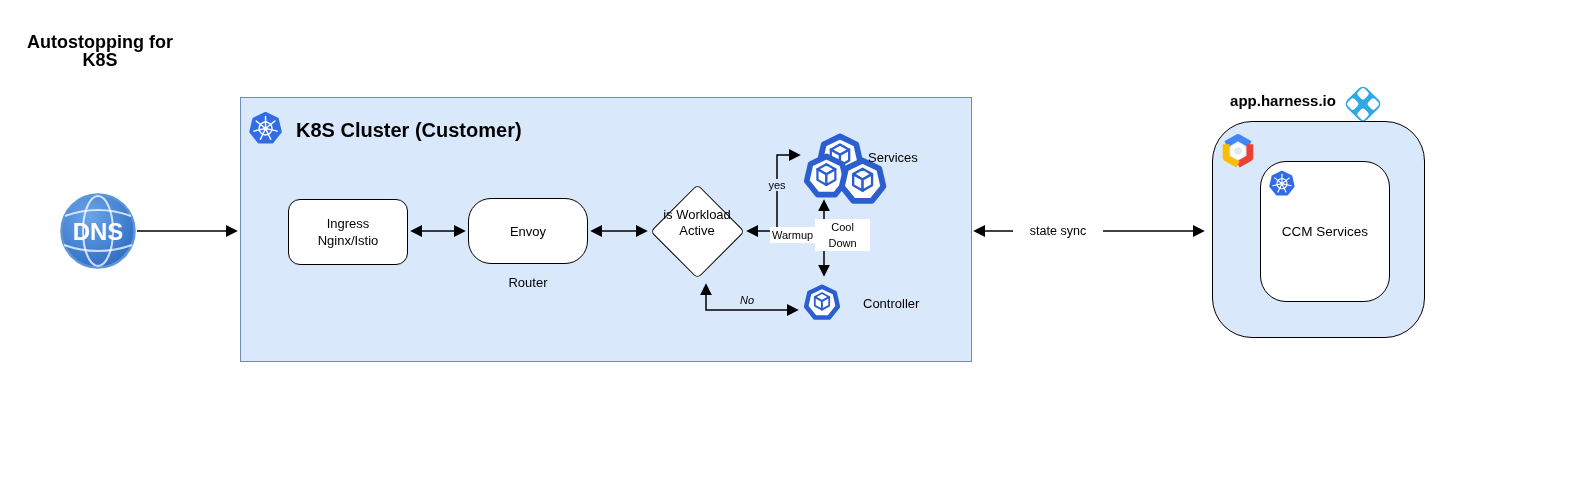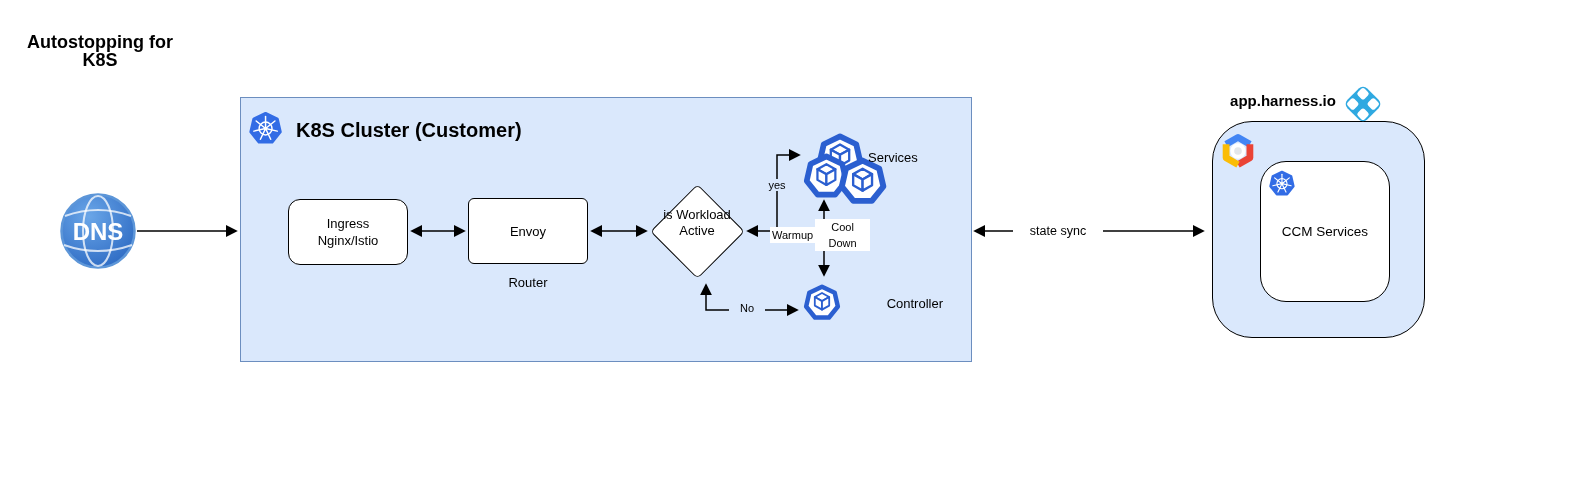--- a/index.html
+++ b/index.html
@@ -32,40 +32,40 @@
   }
 
   .node {
     background:#fff; border:1.5px solid #000; border-radius:12px;
     box-sizing:border-box;
     display:flex; align-items:center; justify-content:center;
     font-size:13px; line-height:17px; text-align:center;
   }
   .ingress-box { left:288px; top:199px; width:120px; height:66px; }
   .ingress-box span { display:inline-block; width:92px; }
-  .envoy-box   { left:468px; top:198px; width:120px; height:66px; border-radius:6px; }
+  .envoy-box   { left:468px; top:198px; width:120px; height:66px; border-radius:23px; }
   .router-label{ left:468px; top:275px; width:120px; text-align:center; font-size:13px; }
 
   .diamond {
     left:663.5px; top:197.5px; width:67px; height:67px;
     background:#fff; border:1.5px solid #000; border-radius:5px;
     transform:rotate(45deg); box-sizing:border-box;
   }
   .decision-text {
     left:662px; top:207px; width:70px;
     font-size:13px; line-height:16px; text-align:center;
   }
 
   .edge-label { font-size:11px; text-align:center; }
   .yes-label  { left:757px; top:179px; width:40px; background:#dae8fc; }
-  .no-label   { left:729px; top:302px; width:36px; background:#dae8fc; }
+  .no-label   { left:729px; top:294px; width:36px; background:#dae8fc;font-style:italic; }
   .warmup-label { left:770px; top:219px; width:100px; display:flex; align-items:center; line-height:16px; }
   .warmup-label span { display:inline-block; background:#ffffff; padding:0 2px; }
   .services-label  { left:868px; top:150px; width:80px; text-align:left; font-size:13px; }
-  .controller-label{ left:863px; top:296px; width:80px; text-align:right; font-size:13px; }
+  .controller-label{ left:863px; top:296px; width:80px; text-align:left; font-size:13px; }
 
   .sync-label { left:1013px; top:224px; width:90px; background:#ffffff; font-size:12.5px; text-align:center; }
 
   .harness-box {
     left:1212px; top:121px; width:213px; height:217px;
     background:#dae8fc; border:1.5px solid #000; border-radius:40px;
     box-sizing:border-box;
   }
   .harness-domain {
     left:1213px; top:92px; width:140px;

